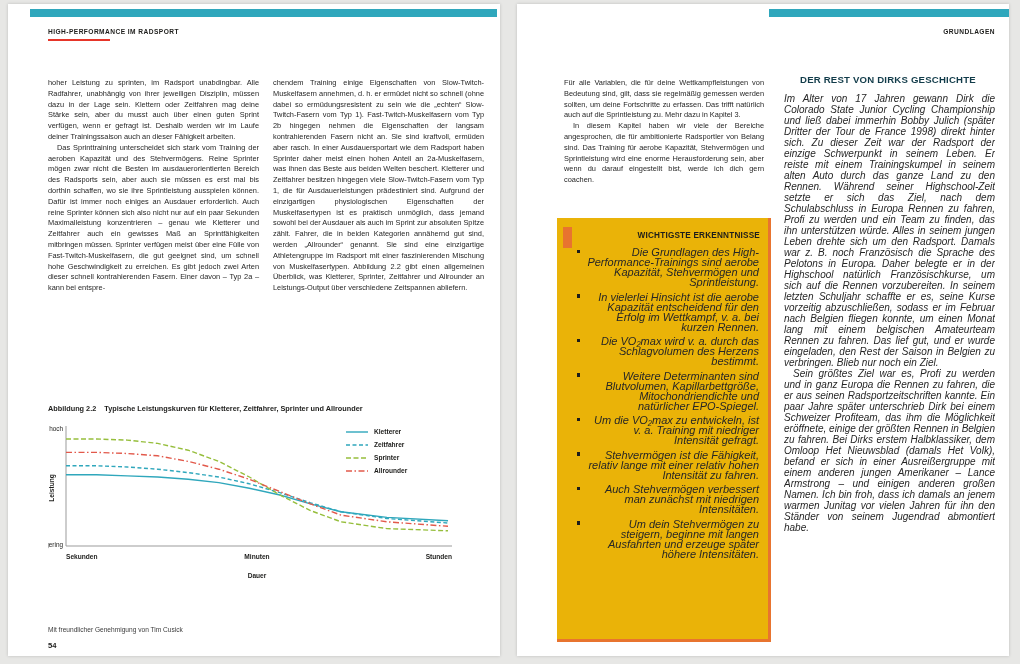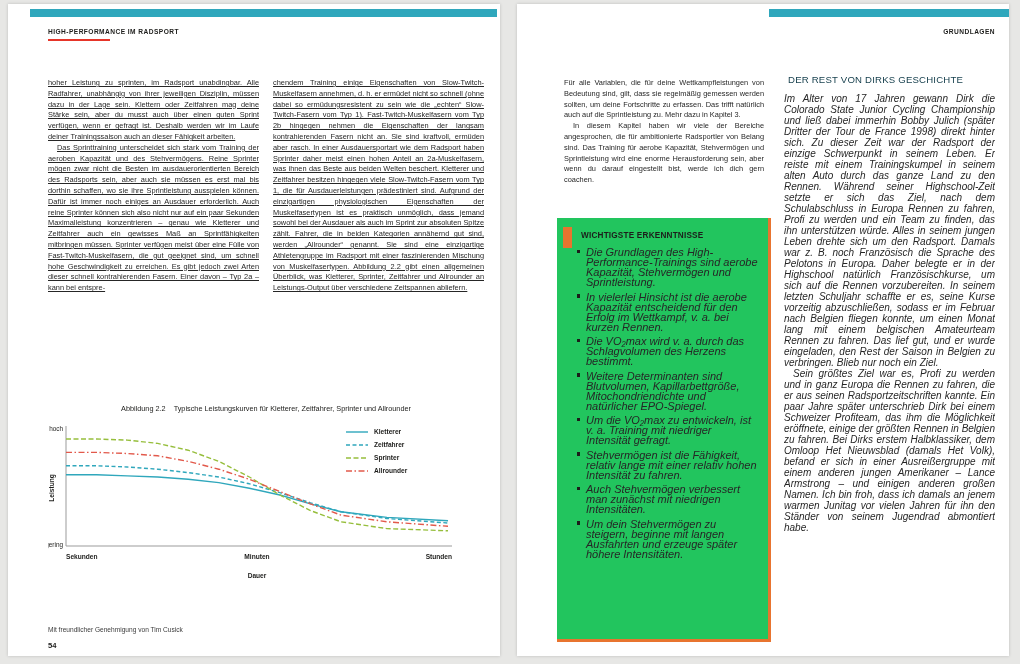--- a/index.html
+++ b/index.html
@@ -23,57 +23,57 @@
   .running-head {
     position:absolute; top:24px; font-size:6.6px; font-weight:bold;
     letter-spacing:.45px; color:#1d1d1b; white-space:nowrap;
   }
   .running-head-left { left:40px; }
   .running-head-right { right:14px; }
   .redline { position:absolute; top:35px; left:40px; width:62px; height:2px; background:#e63529; }
 
   .columns {
     position:absolute; top:74px; left:40px; width:436px; height:324px;
-    display:flex; gap:14px; overflow:hidden;text-decoration:underline;
+    display:flex; gap:14px; overflow:hidden;
   }
   .col { width:211px; font-size:7.4px; line-height:10.8px; text-align:justify; hyphens:auto; }
   .col p, .rcol1 p, .story-text p { margin:0; }
   .col p + p, .rcol1 p + p, .story-text p + p { text-indent:9px; }
 
   .fig-caption {
     position:absolute; top:400px; left:40px; width:436px;
-    font-size:7.3px; font-weight:normal; color:#1d1d1b;text-align:center;
+    font-size:7.3px; font-weight:bold; color:#1d1d1b;
   }
   .fig-caption .cap-label { margin-right:8px; }
   .chart-wrap { position:absolute; top:414px; left:40px; width:436px; height:170px; }
   .credit { position:absolute; top:622px; left:40px; font-size:6.6px; color:#3c3c3c; }
   .pagenum { position:absolute; top:637px; font-size:7.6px; font-weight:bold; color:#1d1d1b;text-align:center; }
   .pagenum-left { left:40px; }
   .pagenum-right { right:14px;margin-top:20px; }
 
   .rcol1 {
     position:absolute; top:74px; left:47px; width:200px; height:138px;
     font-size:7.4px; line-height:10.8px; text-align:justify; overflow:hidden;
   }
   .kbox {
     position:absolute; left:40px; top:214px; width:214px; height:424px;
-    background:#22c55e;
-    border-right:3px solid #e8742f; border-bottom:3px solid #e8742f;
+    background:#eab308;
+    border-right:3px solid #e8742f; border-bottom:3px solid #e8742f;text-align:right;
   }
   .kbox-tab { position:absolute; left:6px; top:9px; width:9px; height:21px; background:#e8742f; }
   .kbox-title { margin:13px 8px 7px 24px; font-size:8.2px; font-weight:bold; color:#1d1d1b; letter-spacing:.2px; }
   .kbox-list { margin:2px 9px 0 20px; padding:0; list-style:none; font-size:11px; line-height:10px;font-style:italic; }
   .kbox-list li { position:relative; padding-left:9px; margin-bottom:4.5px; }
   .kbox-list li::before {
     content:""; position:absolute; left:0; top:2.8px;
     width:3.4px; height:3.4px; background:#1d1d1b;
   }
 
   .sidebar-story { position:absolute; top:70px; left:267px; width:211px; height:560px; overflow:hidden; }
-  .story-title { margin:0 0 8px 4px; font-size:9.6px; font-weight:normal; color:#123c4a; letter-spacing:.2px; }
+  .story-title { margin:0 0 8px 16px; font-size:9.6px; font-weight:bold; color:#123c4a; letter-spacing:.2px; }
   .story-text { font-size:10px; line-height:11px; font-style:italic; text-align:justify; hyphens:auto; }
 
   .axis-label { font-size:6.4px; fill:#1d1d1b; }
   .axis-label-bold { font-size:6.6px; font-weight:bold; fill:#1d1d1b; }
 </style>
 </head>
 <body>
 
 <div class="spread">
 

